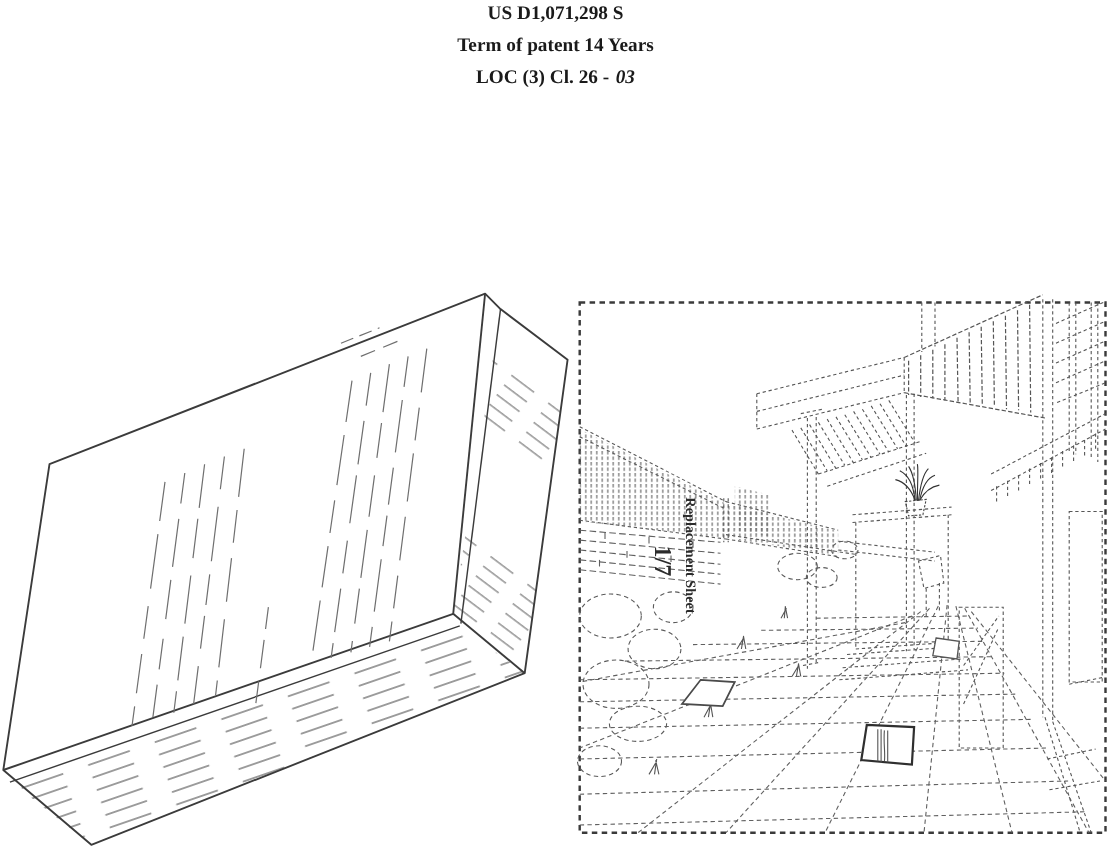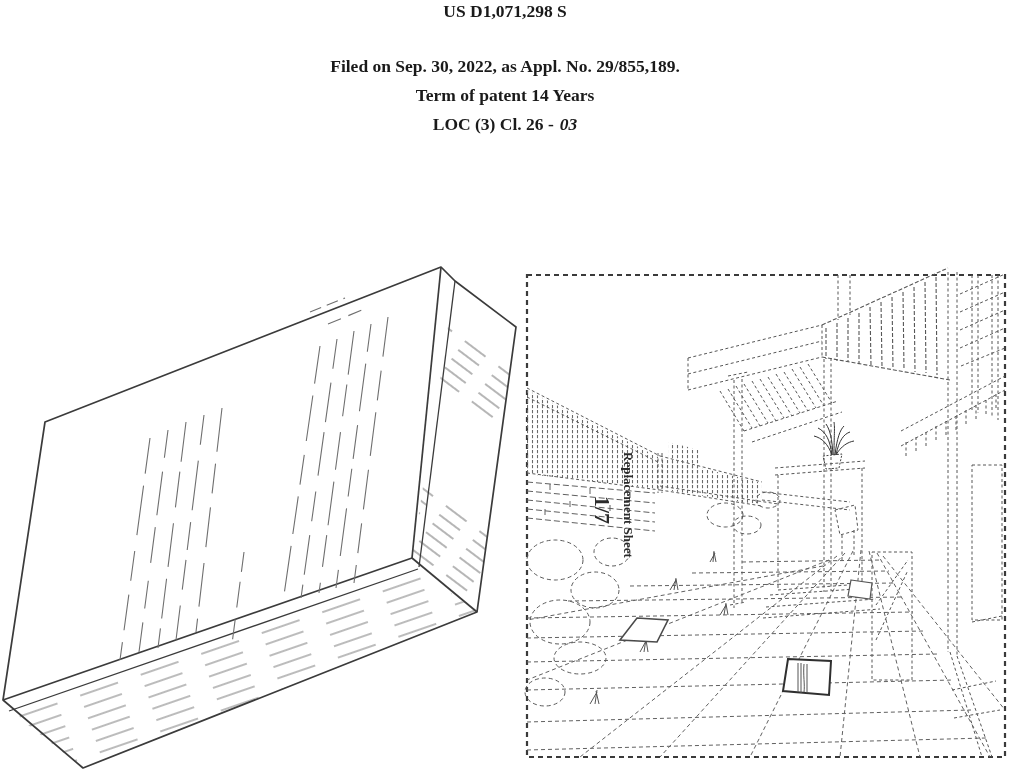--- a/index.html
+++ b/index.html
@@ -13,21 +13,20 @@
   .fig{position:absolute;top:260px;}
   #fig-left{left:0;}
   #fig-right{left:520px;}
   svg{display:block;}
 </style>
 </head>
 <body>
 
 <div class="hdr">
   <div class="h-line">US D1,071,298 S</div>
-  <div class="h-line h-gap">Filed on Sep. 30, 2022, as Appl. No. 29/855,189.</div>
   <div class="h-line">Term of patent 14 Years</div>
   <div class="h-line"><span>LOC (3) Cl. 26 -</span><span class="loc-class">03</span></div>
 </div>
 
 <div class="fig" id="fig-left">
 <svg width="520" height="511" viewBox="0 0 520 511">
   <defs>
     <pattern id="h37" width="42" height="11" patternUnits="userSpaceOnUse" patternTransform="rotate(37)">
       <line x1="0" y1="5" x2="42" y2="5" stroke="#7a7a7a" stroke-width="1.1" stroke-dasharray="26 16"></line>
     </pattern>

